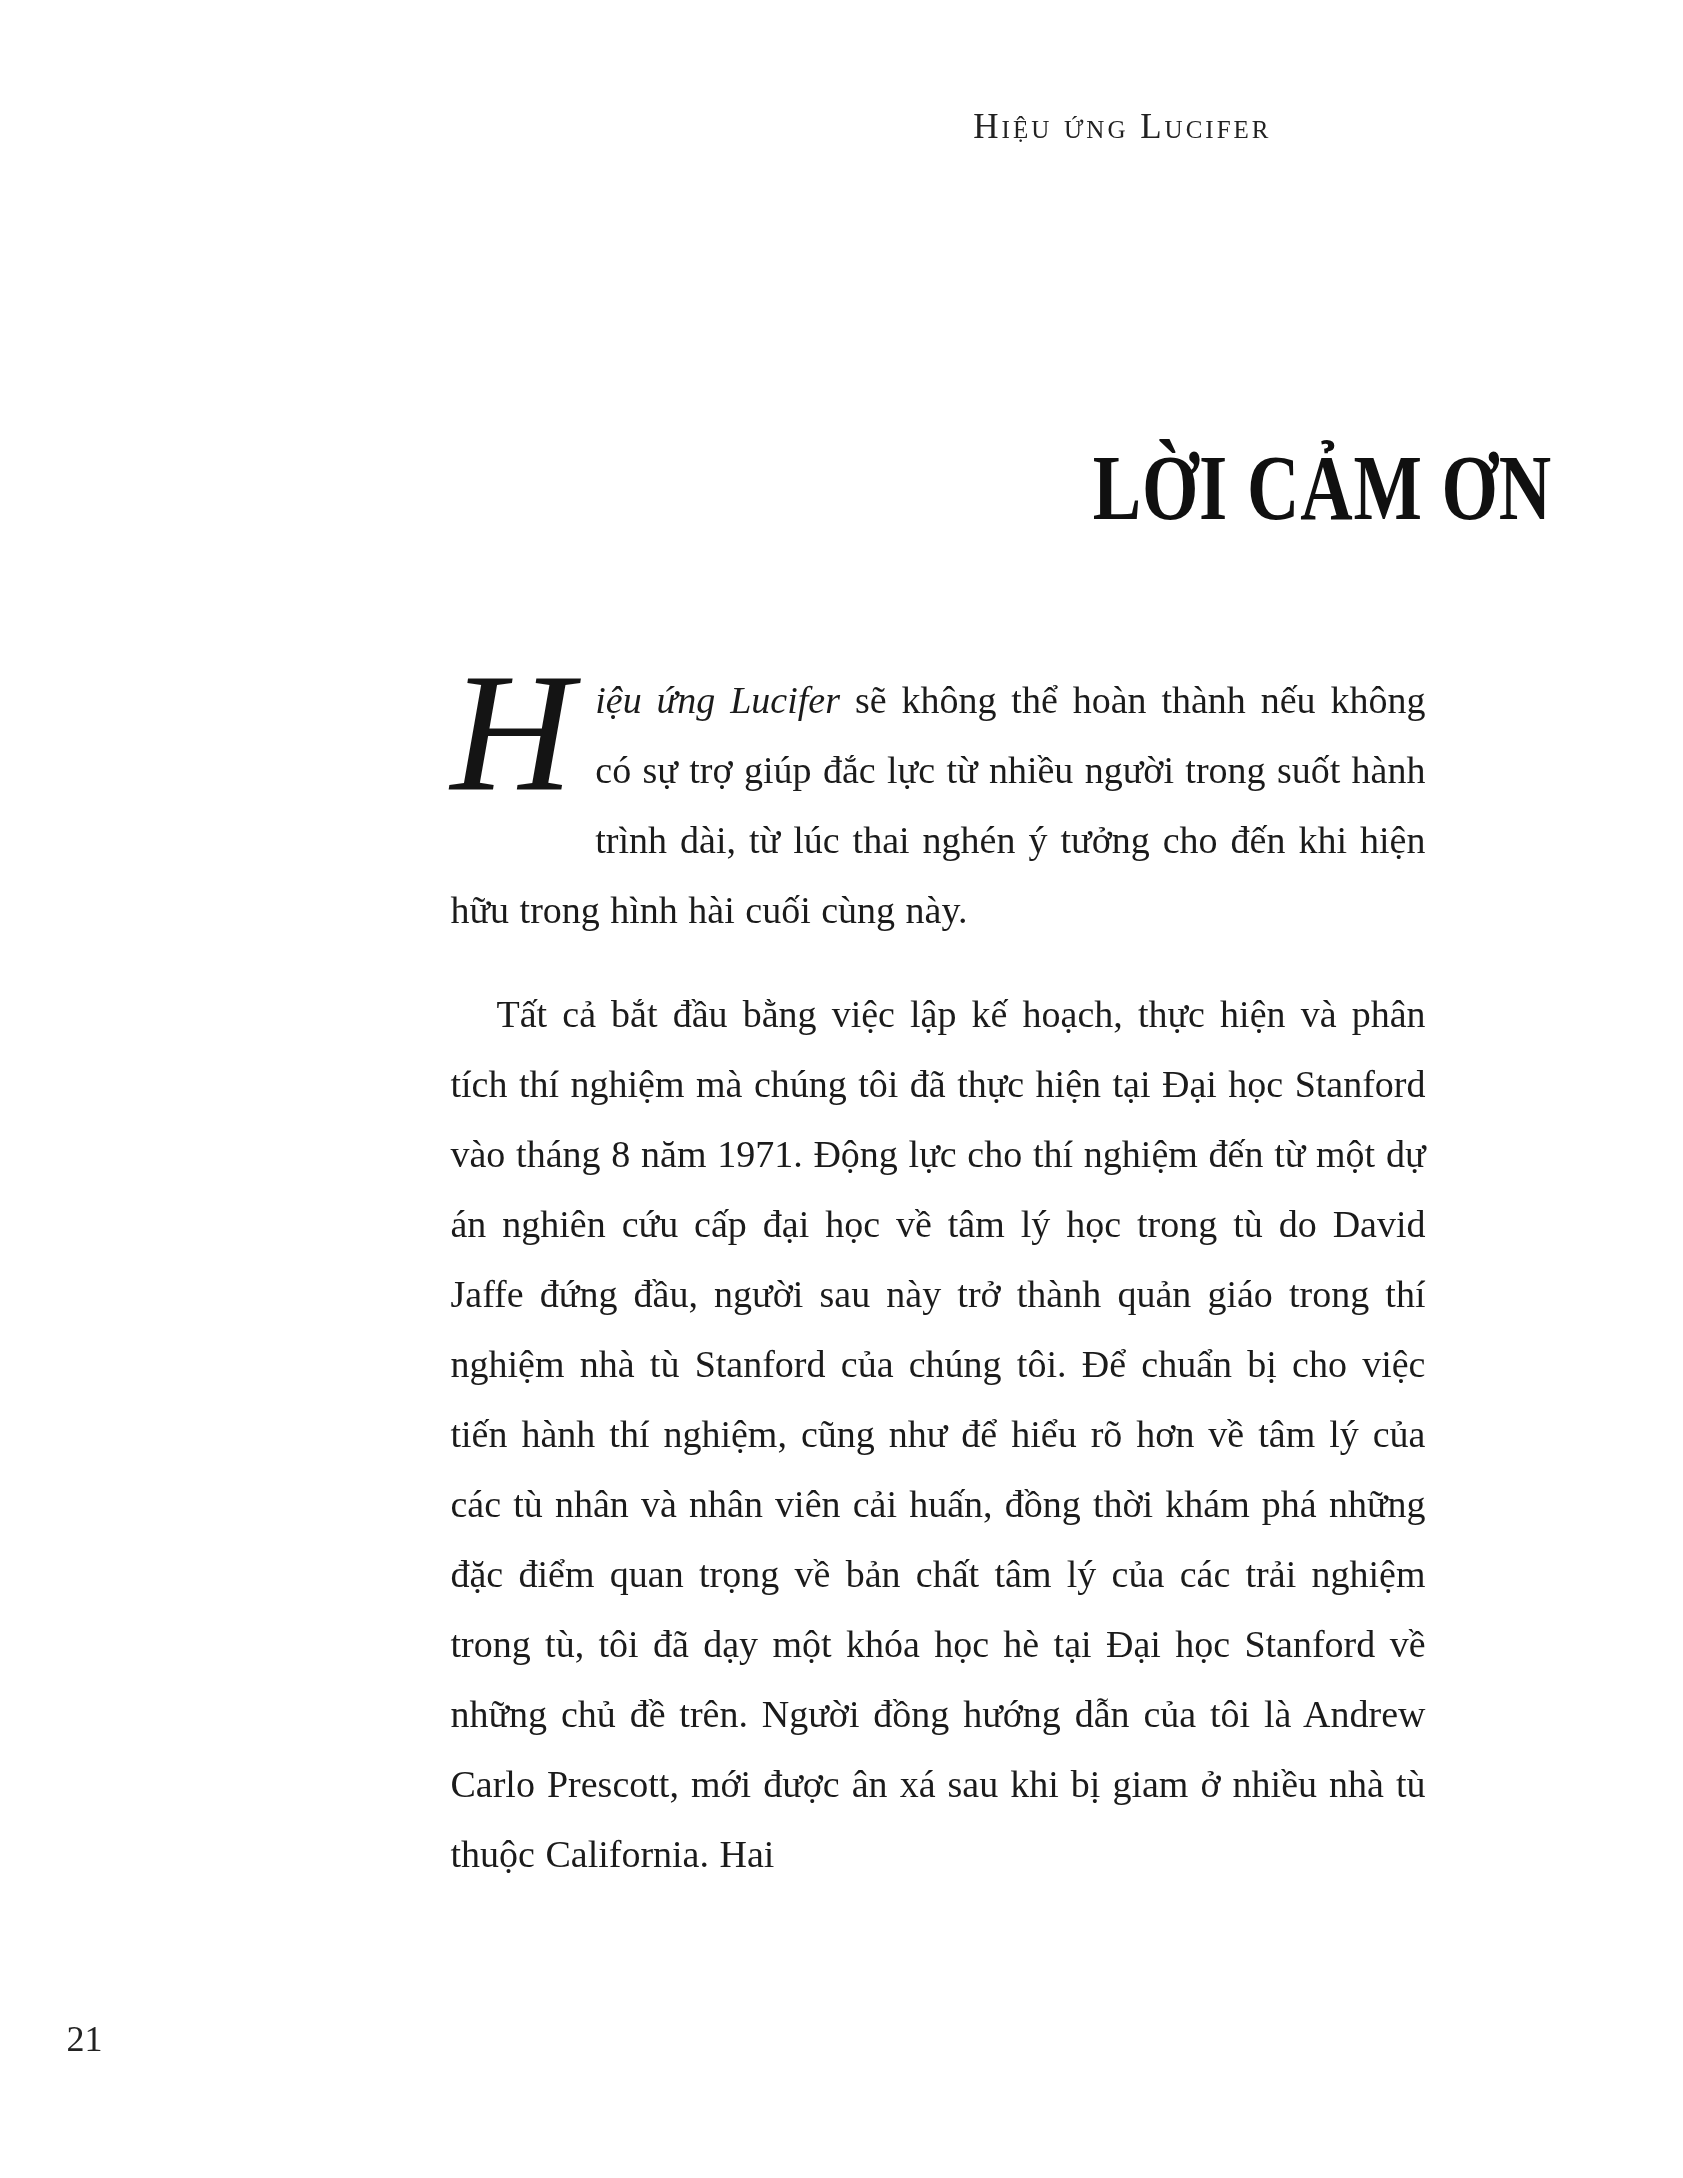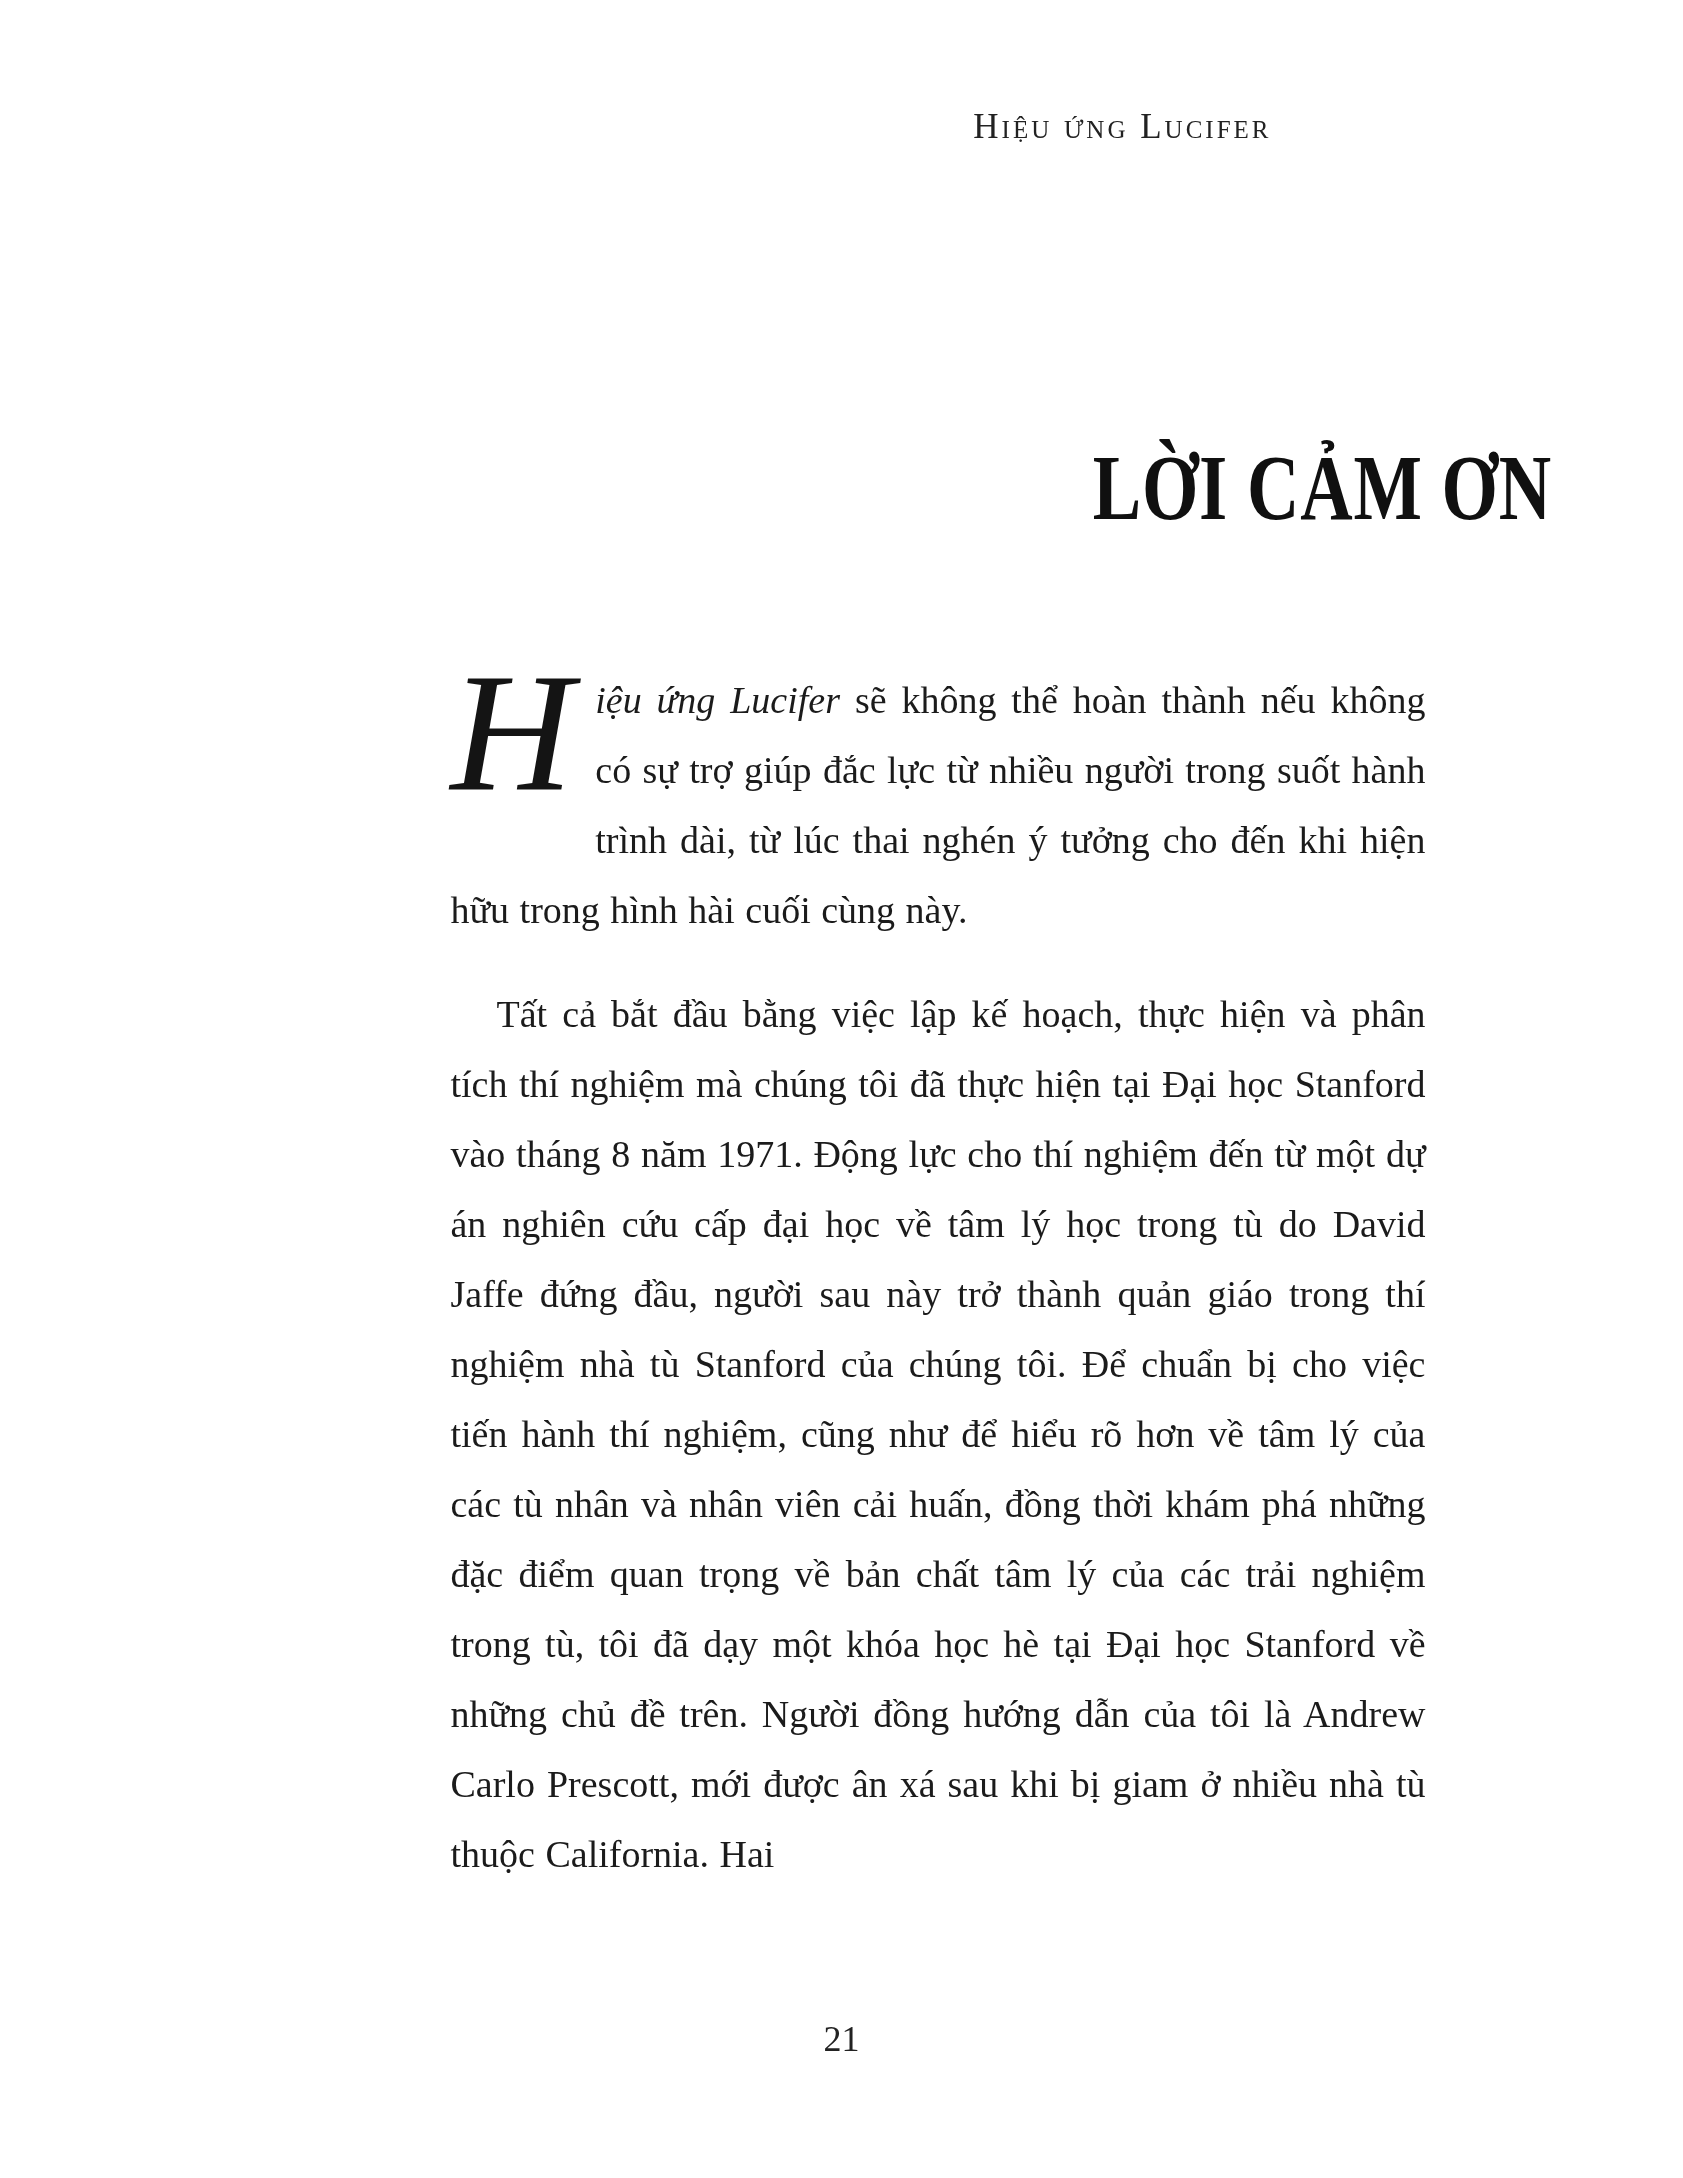--- a/index.html
+++ b/index.html
@@ -71,21 +71,21 @@
     margin: 8px 22px 0 0;
     color: #141414;
   }
   .lead-italic {
   }
   .page-number {
     position: absolute;
     top: 2018px;
     left: 0;
     width: 100%;
-    text-align: center;
+    text-align: left;
     font-size: 36px;
     color: #222222;
   }
 </style>
 </head>
 <body>
 
 <div class="page">
 
   <div class="running-header">Hiệu ứng Lucifer</div>

